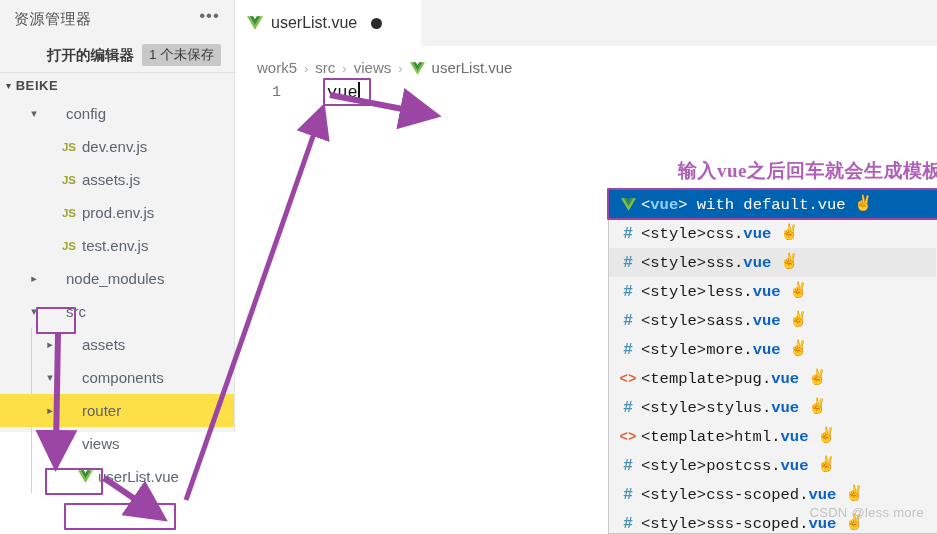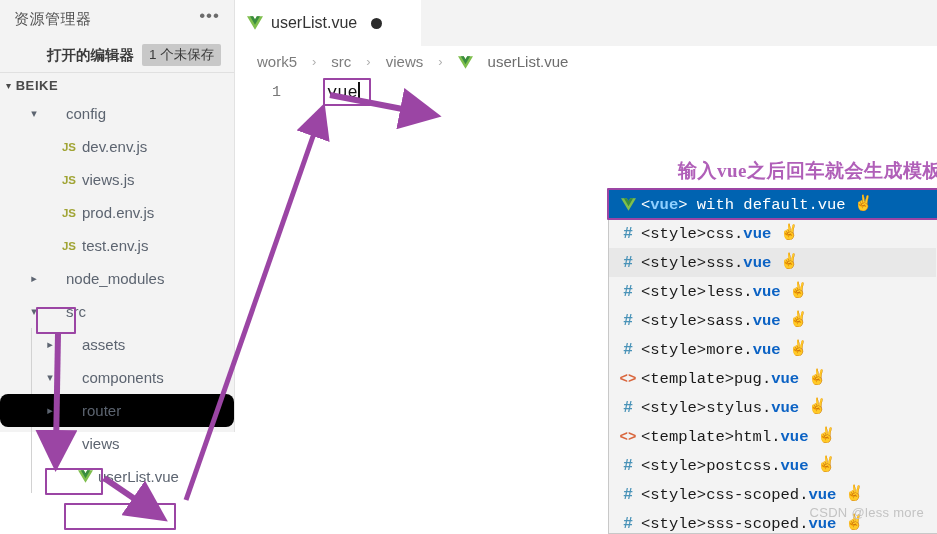--- a/index.html
+++ b/index.html
@@ -36,21 +36,21 @@
   .root-row{
     height:24px;display:flex;align-items:center;gap:4px;padding-left:6px;
     font-size:13px;font-weight:bold;color:#4a4a4a;letter-spacing:.6px;
     box-sizing:border-box;
   }
   .tree{position:relative;}
   .trow{
     height:33px;display:flex;align-items:center;font-size:15px;color:#5c6470;
     box-sizing:border-box;position:relative;white-space:nowrap;
   }
-  .trow.hl{background:#000000;border-radius:8px;}
+  .trow.hl{background:#fde047;}
   .twist{width:16px;text-align:center;font-size:11px;color:#5c6470;flex:0 0 16px;}
   .twist.empty{visibility:hidden;}
   .ficon{
     width:22px;flex:0 0 22px;text-align:center;font-size:11px;font-weight:bold;
   }
   .js{color:#a0a434;font-size:11.5px;font-weight:bold;font-family:"Liberation Sans",sans-serif;}
   .vue-svg{display:inline-block;vertical-align:-2px;}
   .tlabel{padding-left:2px;}
   .guide{position:absolute;left:31px;top:0;bottom:0;width:1px;background:#d2d2d2;}
 
@@ -60,21 +60,21 @@
   
   .editor{flex:1 1 auto;position:relative;background:#ffffff;height:534px;}
   .tabbar{height:46px;background:#f3f3f3;position:relative;}
   .tab{
     position:absolute;left:0;top:0;height:46px;width:186px;background:#ffffff;
     display:flex;align-items:center;gap:8px;padding-left:12px;box-sizing:border-box;
     font-size:16px;color:#333;
   }
   .dirty-dot{width:11px;height:11px;border-radius:50%;background:#2b2b2b;margin-left:6px;}
   .crumbs{
-    height:30px;display:flex;align-items:center;gap:15px;padding-left:22px;
+    height:30px;display:flex;align-items:flex-end;gap:7px;padding-left:22px;
     font-size:15px;color:#7c7c7c;box-sizing:border-box;background:#fff;
   }
   .crumbs .sepc{color:#b0b0b0;font-size:13px;}
   .crumb-last{color:#6d6d6d;}
   .codearea{position:relative;background:#fff;height:458px;}
   .lineno{
     position:absolute;left:24px;top:8px;width:22px;text-align:right;
     font-family:"Liberation Mono","DejaVu Sans Mono",monospace;font-size:15px;color:#777;
   }
   .codetext{
@@ -152,21 +152,21 @@
         <div class="trow">
           <span style="display:inline-block;width:42px"></span>
           <span class="twist empty">▸</span>
           <span class="ficon js">JS</span>
           <span class="tlabel">dev.env.js</span>
         </div>
         <div class="trow">
           <span style="display:inline-block;width:42px"></span>
           <span class="twist empty">▸</span>
           <span class="ficon js">JS</span>
-          <span class="tlabel">views.js</span>
+          <span class="tlabel">assets.js</span>
         </div>
         <div class="trow">
           <span style="display:inline-block;width:42px"></span>
           <span class="twist empty">▸</span>
           <span class="ficon js">JS</span>
           <span class="tlabel">prod.env.js</span>
         </div>
         <div class="trow">
           <span style="display:inline-block;width:42px"></span>
           <span class="twist empty">▸</span>

